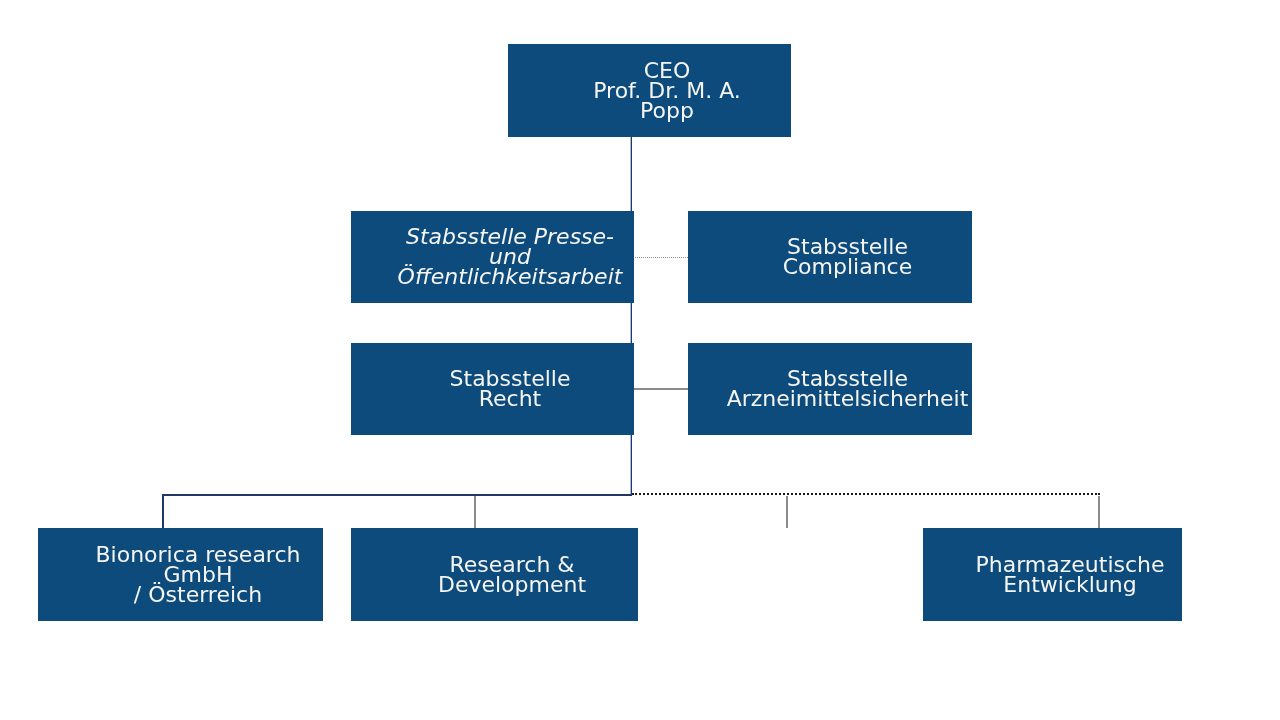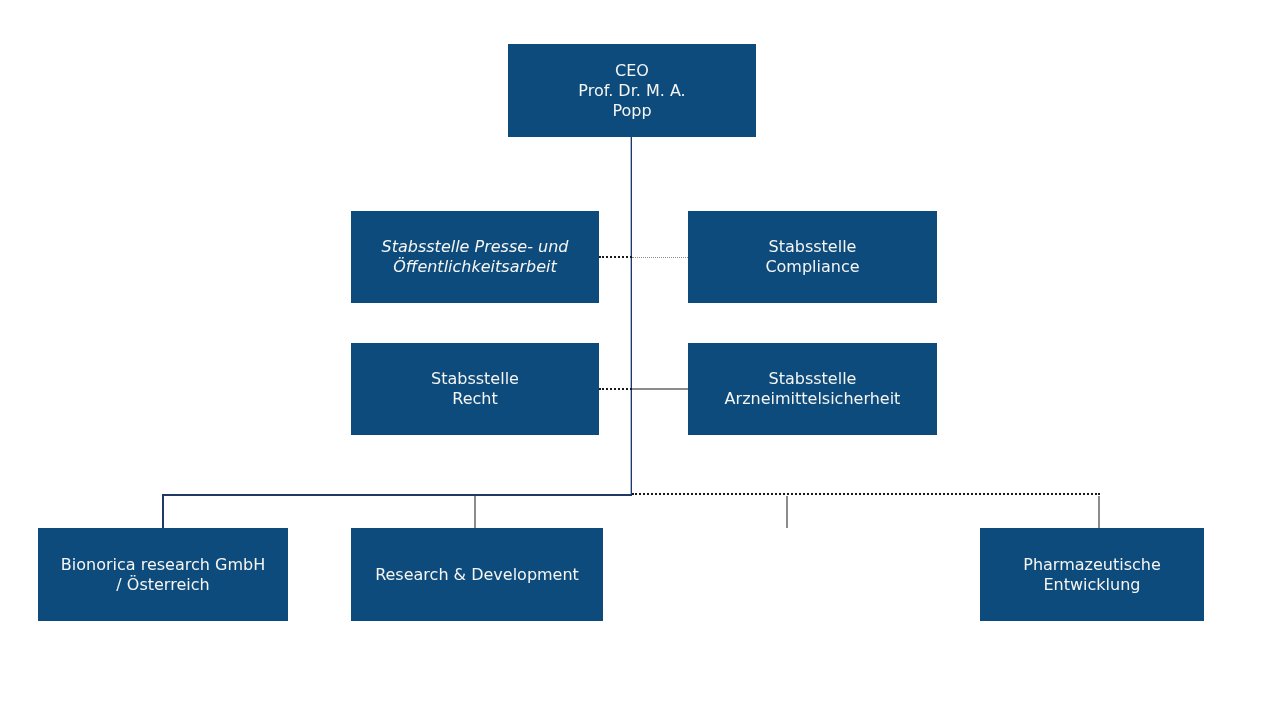--- a/index.html
+++ b/index.html
@@ -17,33 +17,34 @@
   }
   .node {
     position: absolute;
     background: var(--box_fill, #0e4b7d);
     color: var(--box_text, #f5f5f2);
     display: flex;
     align-items: center;
     justify-content: center;
     text-align: center;
     white-space: pre-line;
-    font-size: 16px;
+    font-size: 22px;
     line-height: 20px;
+    padding-left: 35px;
   }
   
   .n-ceo  { left: 508px; top: 44px;  width: 248px; height: 93px; }
   .n-s1   { left: 351px; top: 211px; width: 248px; height: 92px; font-style: italic; }
   .n-s2   { left: 688px; top: 211px; width: 249px; height: 92px; }
   .n-s3   { left: 351px; top: 343px; width: 248px; height: 92px; }
   .n-s4   { left: 688px; top: 343px; width: 249px; height: 92px; }
   .n-d1   { left: 38px;  top: 528px; width: 250px; height: 93px; }
   .n-d2   { left: 351px; top: 528px; width: 252px; height: 93px; }
   .n-d3   { left: 663px; top: 528px; width: 249px; height: 93px; }
-  .n-d4   { left: 980px; top: 528px; width: 224px; height: 93px; }
+  .n-d4   { left: 923px; top: 528px; width: 224px; height: 93px; }
 
   
   .line { position: absolute; }
   .v-center {
     left: 630px; top: 137px; width: 2px; height: 358px;
     background: linear-gradient(to right, var(--line_highlight, #a9b9d9) 50%, var(--line_navy, #1f3864) 50%);
   }
   .h-dot-s1-left  { left: 599px; top: 256px; width: 33px; border-top: 2px dotted var(--line_black, #1a1a1a); }
   .h-dot-s2-right { left: 632px; top: 257px; width: 56px; border-top: 1px dotted var(--line_gray, #8c8c8c); }
   .h-dot-s3-left  { left: 599px; top: 388px; width: 33px; border-top: 2px dotted var(--line_black, #1a1a1a); }

